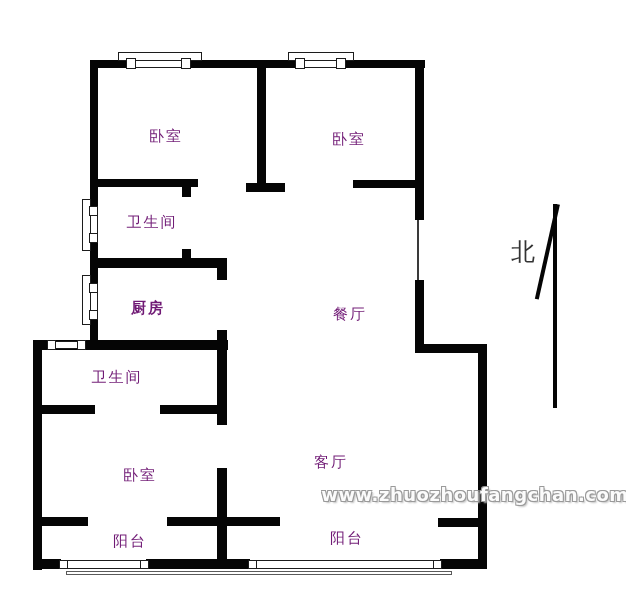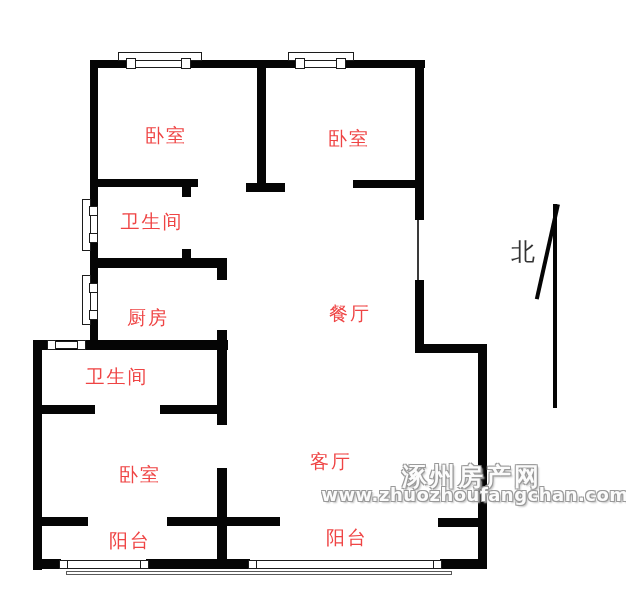--- a/index.html
+++ b/index.html
@@ -13,21 +13,21 @@
     position:absolute; background:#ffffff;
     border:1px solid #1c1c1c; box-sizing:border-box;
   }
   .door-line { position:absolute; background:#3a3a3a; }
   .outline-line {
     position:absolute; background:#ffffff;
     border:1px solid #5a5a5a; box-sizing:border-box;
   }
   .room-label {
     position:absolute; transform:translate(-50%,-50%);
-    font-size:19px; letter-spacing:2px; color:#ef4444;
+    font-size:15px; letter-spacing:2px; color:#701a75;
     white-space:nowrap; z-index:5;
   }
   .north-label {
     position:absolute; left:523px; top:252px; transform:translate(-50%,-50%);
     font-size:24px; color:#333333; z-index:5;
   }
   .wm {
     position:absolute; z-index:10; white-space:nowrap;
     font-family:"DejaVu Sans","Liberation Sans",sans-serif;
     font-weight:bold; color:#fbfbfb;
@@ -37,21 +37,20 @@
   }
   .wm-title { left:472px; top:460px; transform:translate(-50%,0); font-size:25px; letter-spacing:3px; }
   .wm-url   { left:475px; top:484px; transform:translate(-50%,0); font-size:18px; letter-spacing:0.5px; }
 </style>
 </head>
 <body>
 
 <div id="plan">
   <span class="north-label">北</span>
 
-  <div class="wm wm-title">涿州房产网</div>
 
   <div class="wm wm-url">www.zhuozhoufangchan.com</div>
 <div class="wall" style="left: 92px; top: 60px; width: 333px; height: 8px;"></div>
     <div class="wall" style="left: 90px; top: 60px; width: 8px; height: 285px;"></div>
     <div class="wall" style="left: 33px; top: 340px; width: 195px; height: 10px;"></div>
     <div class="wall" style="left: 33px; top: 340px; width: 9px; height: 230px;"></div>
     <div class="wall" style="left: 415px; top: 60px; width: 9px; height: 160px;"></div>
     <div class="wall" style="left: 415px; top: 280px; width: 9px; height: 73px;"></div>
     <div class="wall" style="left: 415px; top: 344px; width: 72px; height: 9px;"></div>
     <div class="wall" style="left: 478px; top: 344px; width: 9px; height: 225px;"></div>
@@ -99,20 +98,20 @@
     <div class="winpart" style="left: 248px; top: 560px; width: 194px; height: 9px;"></div>
     <div class="winpart" style="left: 248px; top: 560px; width: 9px; height: 9px;"></div>
     <div class="winpart" style="left: 433px; top: 560px; width: 9px; height: 9px;"></div>
     <div class="door-line" style="left: 417px; top: 220px; width: 2px; height: 60px;"></div>
     <div class="outline-line" style="left: 66px; top: 571px; width: 386px; height: 4px;"></div>
     <div class="wall" style="left: 553px; top: 204px; width: 4px; height: 204px;"></div>
     <div class="wall" style="left: 556px; top: 204px; width: 4px; height: 97px; transform-origin: 0px 0px; transform: rotate(12.6deg);"></div>
     <div class="room-label" style="left: 166px; top: 136px;">卧室</div>
     <div class="room-label" style="left: 349px; top: 139px;">卧室</div>
     <div class="room-label" style="left: 152px; top: 222px;">卫生间</div>
-    <div class="room-label" style="left: 148px; top: 318px;">厨房</div>
+    <div class="room-label" style="left: 148px; top: 308px; font-weight: bold;">厨房</div>
     <div class="room-label" style="left: 350px; top: 314px;">餐厅</div>
     <div class="room-label" style="left: 117px; top: 377px;">卫生间</div>
     <div class="room-label" style="left: 140px; top: 475px;">卧室</div>
     <div class="room-label" style="left: 331px; top: 462px;">客厅</div>
     <div class="room-label" style="left: 130px; top: 541px;">阳台</div>
     <div class="room-label" style="left: 347px; top: 538px;">阳台</div>
   </div>
 
 </body></html>

